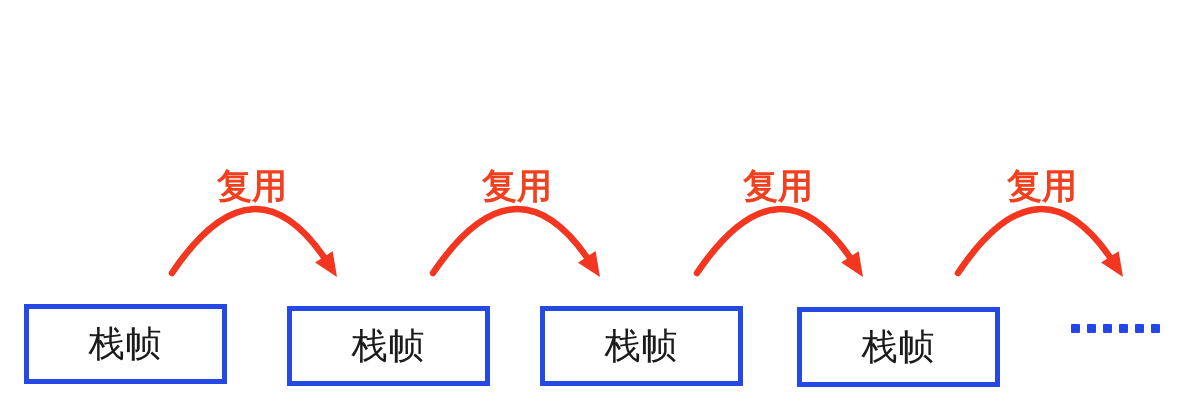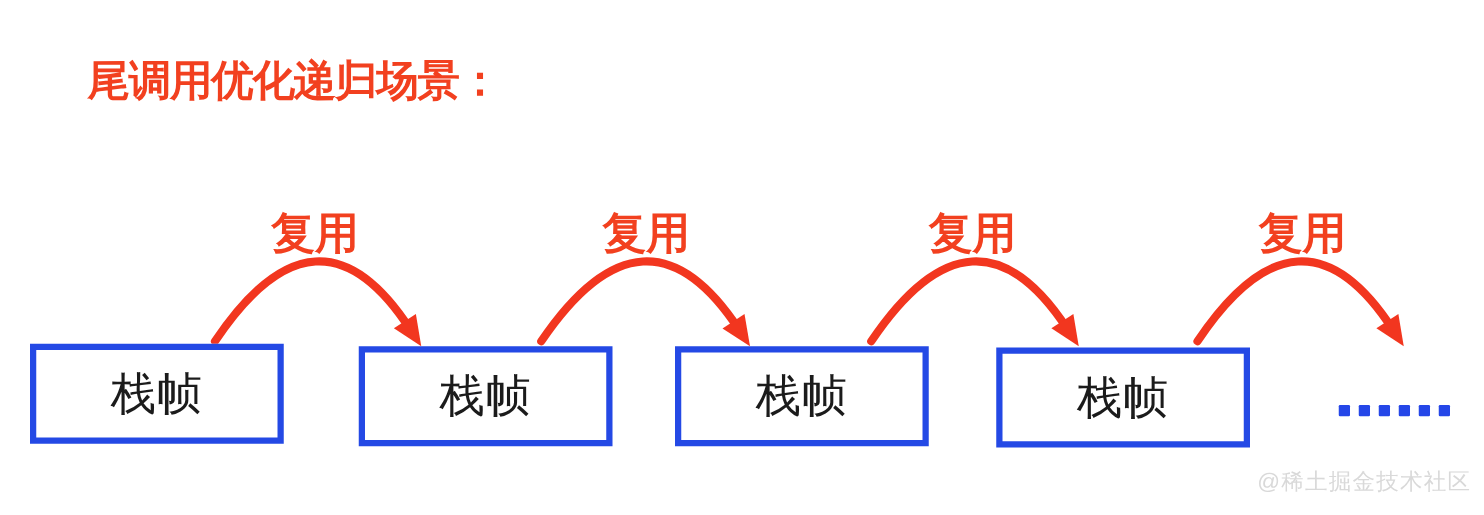--- a/index.html
+++ b/index.html
@@ -45,20 +45,21 @@
   .frame-box {
     position: absolute;
     width: 203px;
     height: 80px;
     box-sizing: border-box;
     border: 5px solid #2449e5;
     background: #ffffff;
     display: flex;
     align-items: center;
     justify-content: center;
+    margin-top: 29px;
   }
   .frame-box .frame-text {
     font-size: 36px;
     color: #1b1b1b;
     letter-spacing: 1px;
     white-space: nowrap;
   }
   .dots {
     position: absolute;
     left: 1071px;
@@ -83,21 +84,20 @@
     color: #d9d9d9;
     letter-spacing: 1px;
     white-space: nowrap;
   }
 </style>
 </head>
 <body>
 
 <div class="canvas">
 
-  <div class="title">尾调用优化递归场景：</div>
 
   <svg class="arrow-layer" viewBox="0 0 1187 412" xmlns="http://www.w3.org/2000/svg">
     <g stroke="#f2361f" fill="none" stroke-width="6.5" stroke-linecap="round">
       <path d="M172,273 Q254.5,150 328.3,263.6"></path>
       <polygon points="337,277 315.1,262.6 332.7,251.2" fill="#f2361f" stroke="none"></polygon>
     </g>
     <g stroke="#f2361f" fill="none" stroke-width="6.5" stroke-linecap="round">
       <path d="M433,273 Q516.5,150 591.2,263.6"></path>
       <polygon points="600,277 578,262.7 595.6,251.1" fill="#f2361f" stroke="none"></polygon>
     </g>
@@ -131,15 +131,14 @@
 
   <div class="dots">
       <span class="dot"></span>
       <span class="dot"></span>
       <span class="dot"></span>
       <span class="dot"></span>
       <span class="dot"></span>
       <span class="dot"></span>
     </div>
 
-  <div class="watermark">@稀土掘金技术社区</div>
 
 </div>
 
 </body></html>

